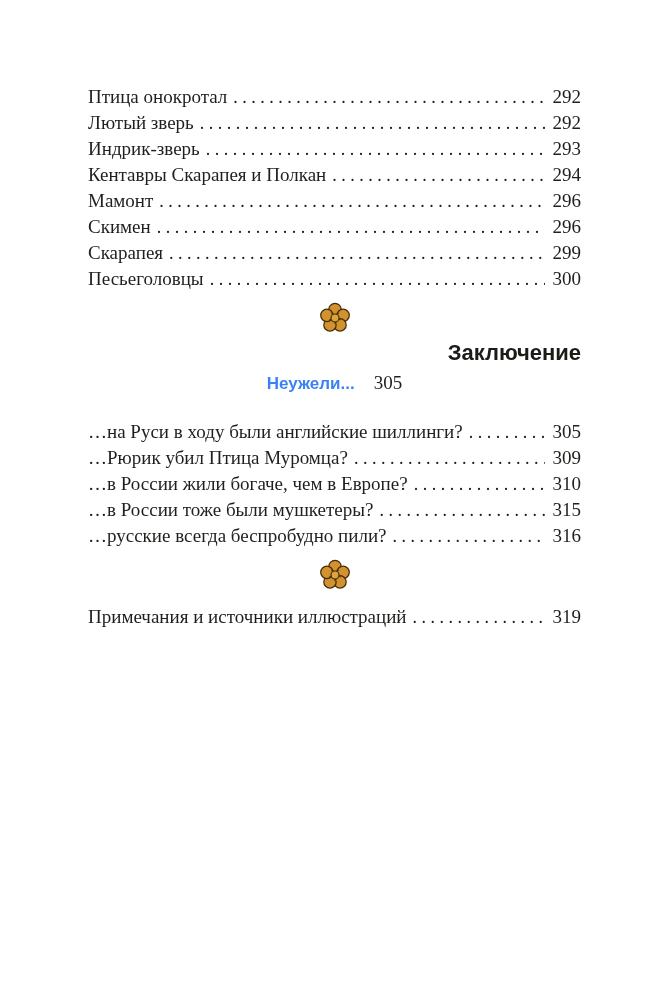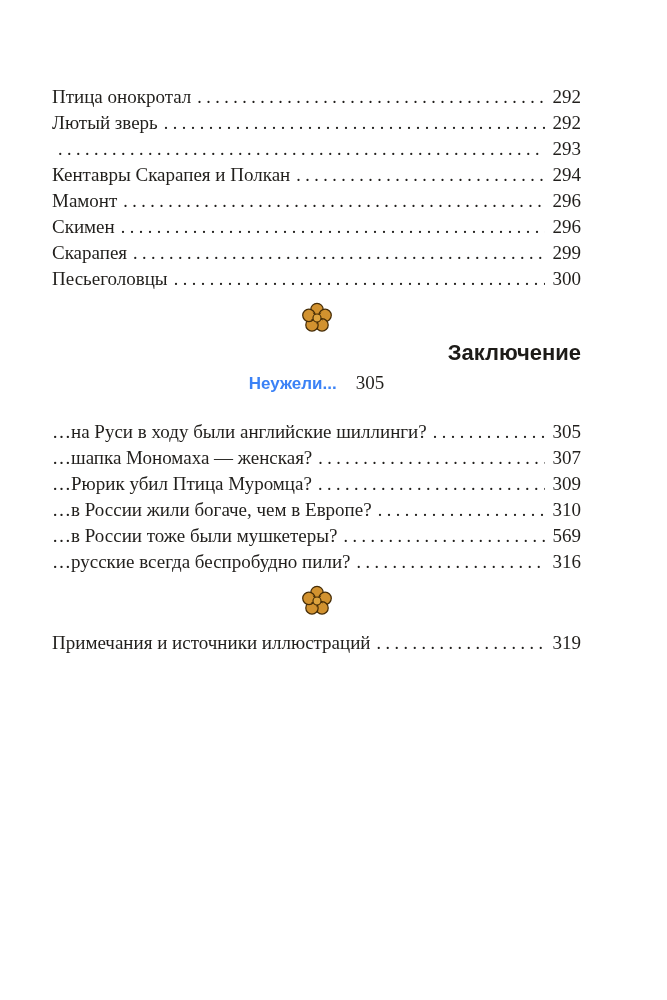--- a/index.html
+++ b/index.html
@@ -6,21 +6,21 @@
   html, body { background: #ffffff; }
   body {
     width: 667px; height: 1000px;
     font-family: "Liberation Serif", serif;
     color: #211f1c;
     overflow: hidden;
   }
   .page {
     width: 667px; height: 1000px;
     background: #ffffff;
-    padding: 84px 86px 0 52px;
+    padding: 84px 86px 0 88px;
   }
   
   .toc-row {
     display: flex;
     align-items: baseline;
     font-size: 19px;
     line-height: 25px;
     white-space: nowrap;
   }
   .toc-title { white-space: nowrap; }
@@ -93,20 +93,21 @@
         <span class="toc-page">292</span>
       </div>
 
       <div class="toc-row">
         <span class="toc-title">Лютый зверь</span>
         <span class="toc-dots"></span>
         <span class="toc-page">292</span>
       </div>
 
       <div class="toc-row">
+        <span class="toc-title">Индрик-зверь</span>
         <span class="toc-dots"></span>
         <span class="toc-page">293</span>
       </div>
 
       <div class="toc-row">
         <span class="toc-title">Кентавры Скарапея и Полкан</span>
         <span class="toc-dots"></span>
         <span class="toc-page">294</span>
       </div>
 
@@ -163,43 +164,38 @@
   </div>
 
   <div class="toc-list section-2">
 
       <div class="toc-row">
         <span class="toc-title">…на Руси в ходу были английские шиллинги?</span>
         <span class="toc-dots"></span>
         <span class="toc-page">305</span>
       </div>
 
-      <div class="toc-row">
-        <span class="toc-title">…шапка Мономаха — женская?</span>
-        <span class="toc-dots"></span>
-        <span class="toc-page">307</span>
-      </div>
 
       <div class="toc-row">
         <span class="toc-title">…Рюрик убил Птица Муромца?</span>
         <span class="toc-dots"></span>
         <span class="toc-page">309</span>
       </div>
 
       <div class="toc-row">
         <span class="toc-title">…в России жили богаче, чем в Европе?</span>
         <span class="toc-dots"></span>
         <span class="toc-page">310</span>
       </div>
 
 
       <div class="toc-row">
         <span class="toc-title">…в России тоже были мушкетеры?</span>
         <span class="toc-dots"></span>
-        <span class="toc-page">569</span>
+        <span class="toc-page">315</span>
       </div>
 
       <div class="toc-row">
         <span class="toc-title">…русские всегда беспробудно пили?</span>
         <span class="toc-dots"></span>
         <span class="toc-page">316</span>
       </div>
     </div>
 
   <div class="ornament-wrap second">

